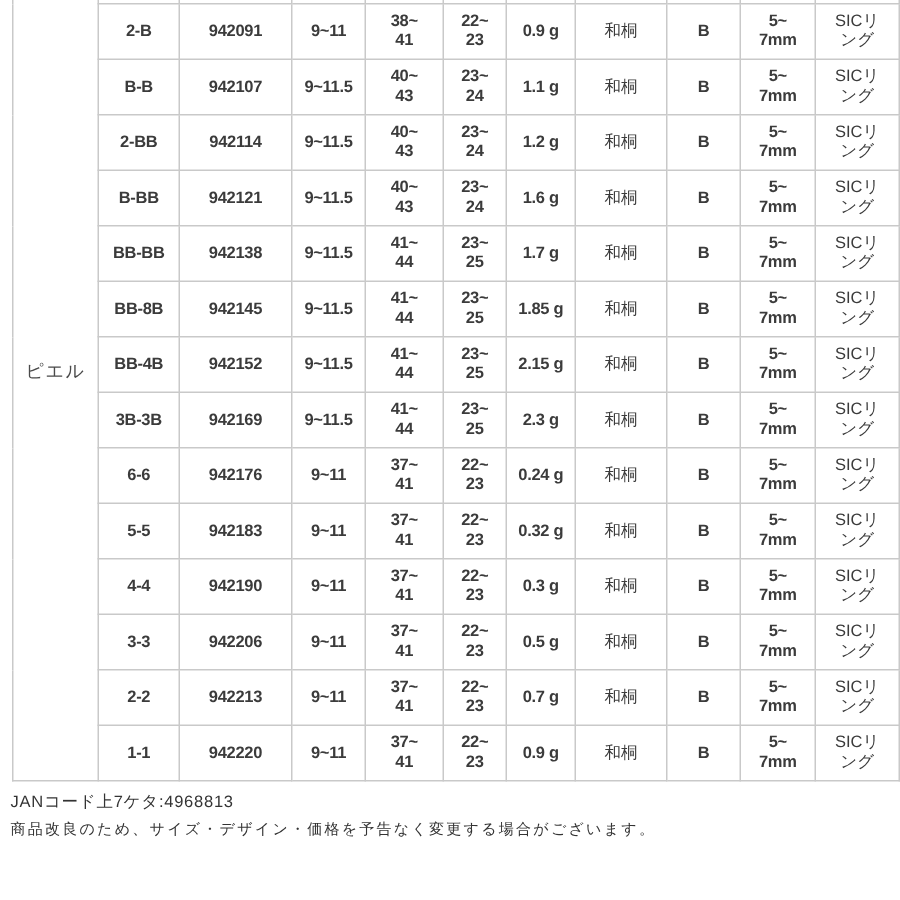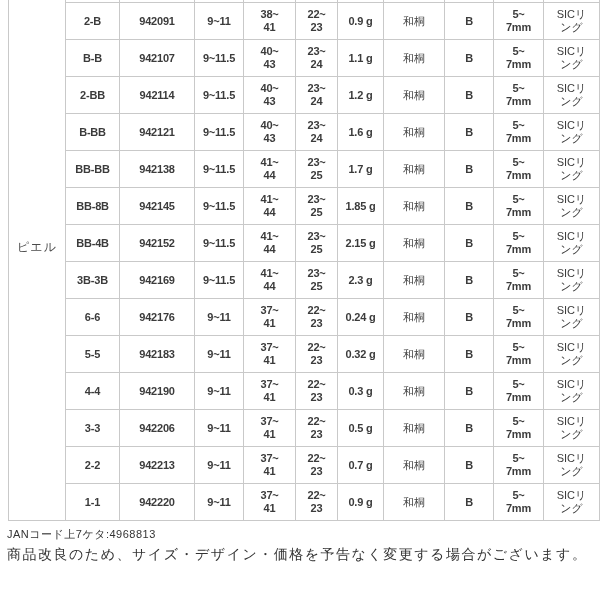--- a/index.html
+++ b/index.html
@@ -44,21 +44,21 @@
   col.c8{width:49px;} col.c9{width:50px;} col.c10{width:56px;}
 
   .jan-line {
     position:absolute; left:7px; top:527px;
     font-size:11px; font-weight:400; color:#333333;
     letter-spacing:0.5px;
     white-space:nowrap;
   }
   .note-line {
     position:absolute; left:7px; top:546px;
-    font-size:14px; font-weight:400; color:#333333;
+    font-size:10px; font-weight:400; color:#333333;
     letter-spacing:1.5px;
     white-space:nowrap;
     text-align:center;
   }
 </style>
 </head>
 <body>
 
 <div class="page">
 

